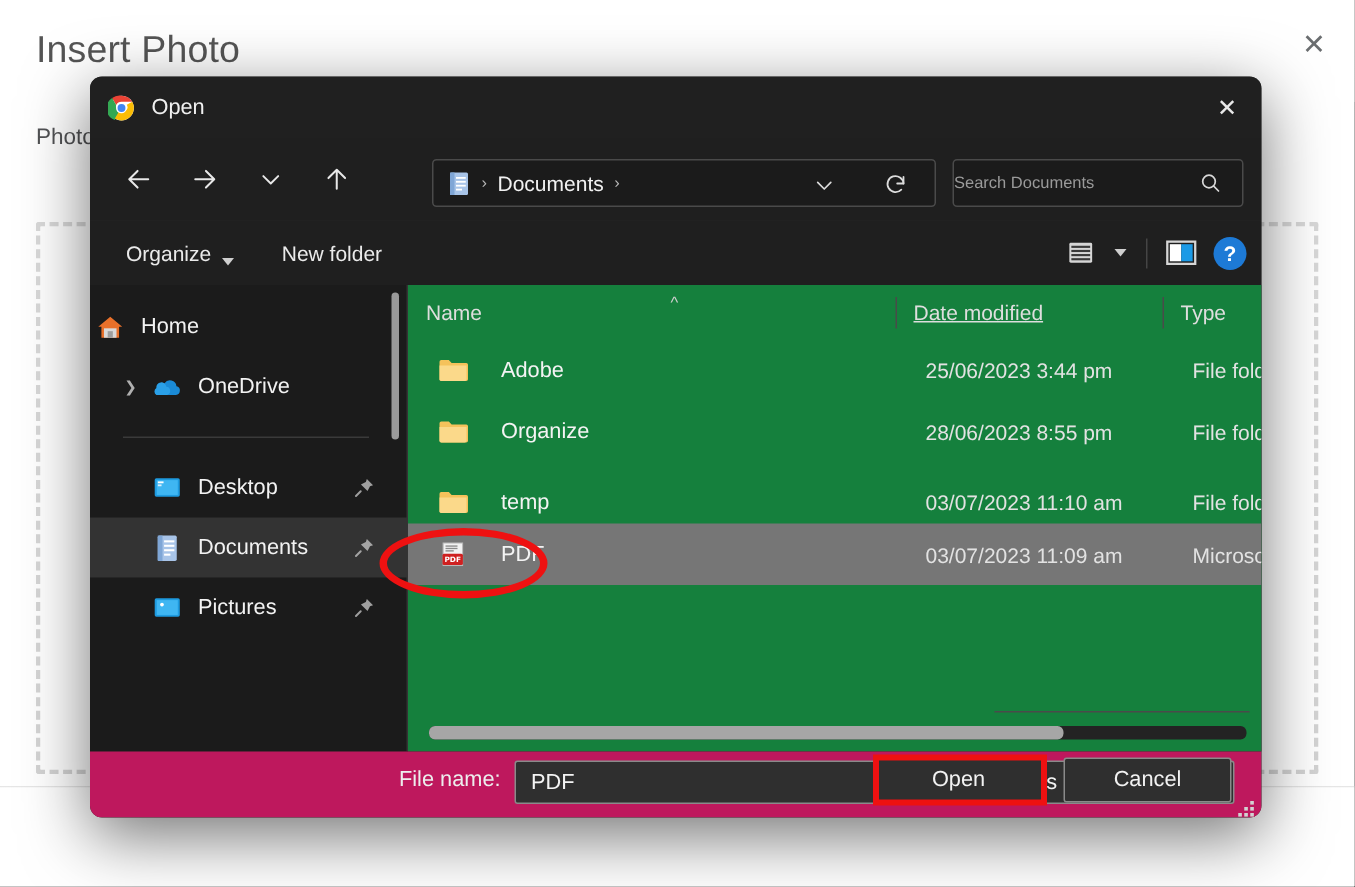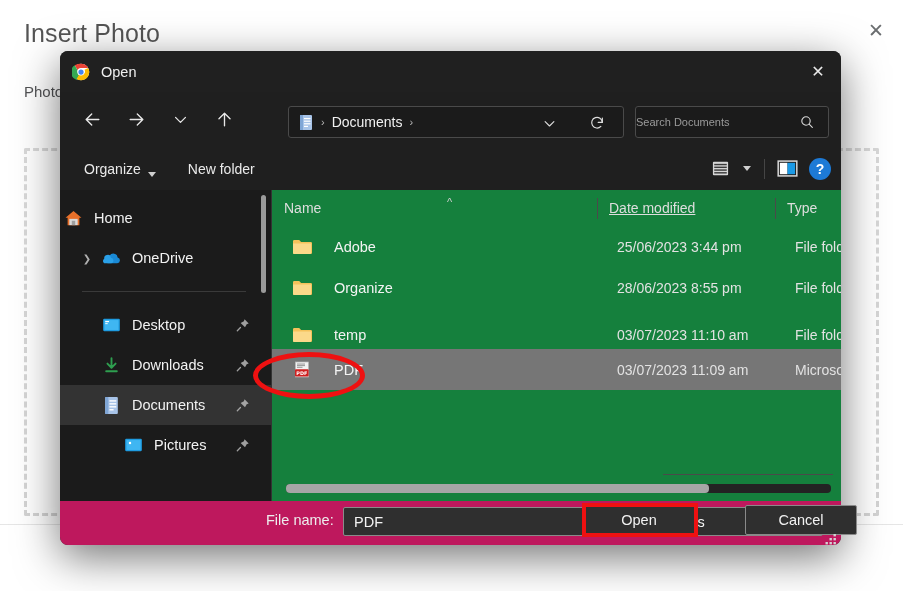--- a/index.html
+++ b/index.html
@@ -272,21 +272,20 @@
     font-family: "Liberation Sans", sans-serif;
   }
   #btn-cancel {
     position: absolute; left: 709px; top: 505px;
     width: 112px; height: 30px;
     background: #2f2f2f; border: 1px solid #8a8a8a; border-radius: 2px;
     color: #f2f2f2; font-size: 14.5px;
     display: flex; align-items: center; justify-content: center;
     cursor: pointer;
     font-family: "Liberation Sans", sans-serif;
-    margin-left: 36px;
   }
   #resize-grip {
     position: absolute; left: 823px; top: 533px;
     width: 14px; height: 14px; cursor: nwse-resize;
   }
 
   
   #ann-ellipse {
     position: absolute; left: 253px; top: 352px;
     width: 112px; height: 47px;
@@ -463,49 +462,38 @@
           <rect x="3.4" y="4.2" width="4" height="1.3" fill="#ffffff"></rect>
           <rect x="3.4" y="6.3" width="2.6" height="1.3" fill="#d8f0ff"></rect>
         </svg>
         <span class="side-label">Desktop</span>
         <svg class="side-pin" viewBox="0 0 16 16">
           <path d="M9.8 1.5 L14.5 6.2 L12.2 7 L10.3 10.7 L5.3 5.7 L9 3.8 Z" fill="#c4c4c4"></path>
           <path d="M5.1 10.9 L1.5 14.5" stroke="#c4c4c4" stroke-width="1.5" stroke-linecap="round"></path>
         </svg>
       </div>
 
-      <div class="side-item" style="padding-left:42px;">
-        <svg class="side-ico" viewBox="0 0 20 20">
-          <path d="M10 2.4 V11.6 M5.7 8 L10 12.4 L14.3 8" fill="none" stroke="#2e9e4f" stroke-width="2" stroke-linecap="round" stroke-linejoin="round"></path>
-          <rect x="3.4" y="15" width="13.2" height="2.1" rx="1" fill="#2e9e4f"></rect>
-        </svg>
-        <span class="side-label">Downloads</span>
-        <svg class="side-pin" viewBox="0 0 16 16">
-          <path d="M9.8 1.5 L14.5 6.2 L12.2 7 L10.3 10.7 L5.3 5.7 L9 3.8 Z" fill="#c4c4c4"></path>
-          <path d="M5.1 10.9 L1.5 14.5" stroke="#c4c4c4" stroke-width="1.5" stroke-linecap="round"></path>
-        </svg>
-      </div>
 
       <div class="side-item selected" style="padding-left:42px;">
         <svg class="side-ico" viewBox="0 0 16 18">
           <rect x="2" y="1" width="12" height="16" rx="1" fill="#a8c4e8"></rect>
           <rect x="2" y="1" width="3" height="16" fill="#7fa6d6"></rect>
           <rect x="6" y="4" width="6.5" height="1.3" fill="#ffffff"></rect>
           <rect x="6" y="6.8" width="6.5" height="1.3" fill="#ffffff"></rect>
           <rect x="6" y="9.6" width="6.5" height="1.3" fill="#ffffff"></rect>
           <rect x="6" y="12.4" width="4" height="1.3" fill="#ffffff"></rect>
         </svg>
         <span class="side-label">Documents</span>
         <svg class="side-pin" viewBox="0 0 16 16">
           <path d="M9.8 1.5 L14.5 6.2 L12.2 7 L10.3 10.7 L5.3 5.7 L9 3.8 Z" fill="#c4c4c4"></path>
           <path d="M5.1 10.9 L1.5 14.5" stroke="#c4c4c4" stroke-width="1.5" stroke-linecap="round"></path>
         </svg>
       </div>
 
-      <div class="side-item" style="padding-left:64px;text-align:center;">
+      <div class="side-item" style="padding-left:42px;text-align:center;">
         <svg class="side-ico" viewBox="0 0 20 18">
           <rect x="1.2" y="2" width="17.6" height="13" rx="1.2" fill="#1e9be0"></rect>
           <rect x="2.6" y="3.3" width="14.8" height="10.4" fill="#3fb6f2"></rect>
           <circle cx="6.3" cy="6.4" r="1.3" fill="#ffffff"></circle>
         </svg>
         <span class="side-label">Pictures</span>
         <svg class="side-pin" viewBox="0 0 16 16">
           <path d="M9.8 1.5 L14.5 6.2 L12.2 7 L10.3 10.7 L5.3 5.7 L9 3.8 Z" fill="#c4c4c4"></path>
           <path d="M5.1 10.9 L1.5 14.5" stroke="#c4c4c4" stroke-width="1.5" stroke-linecap="round"></path>
         </svg>

